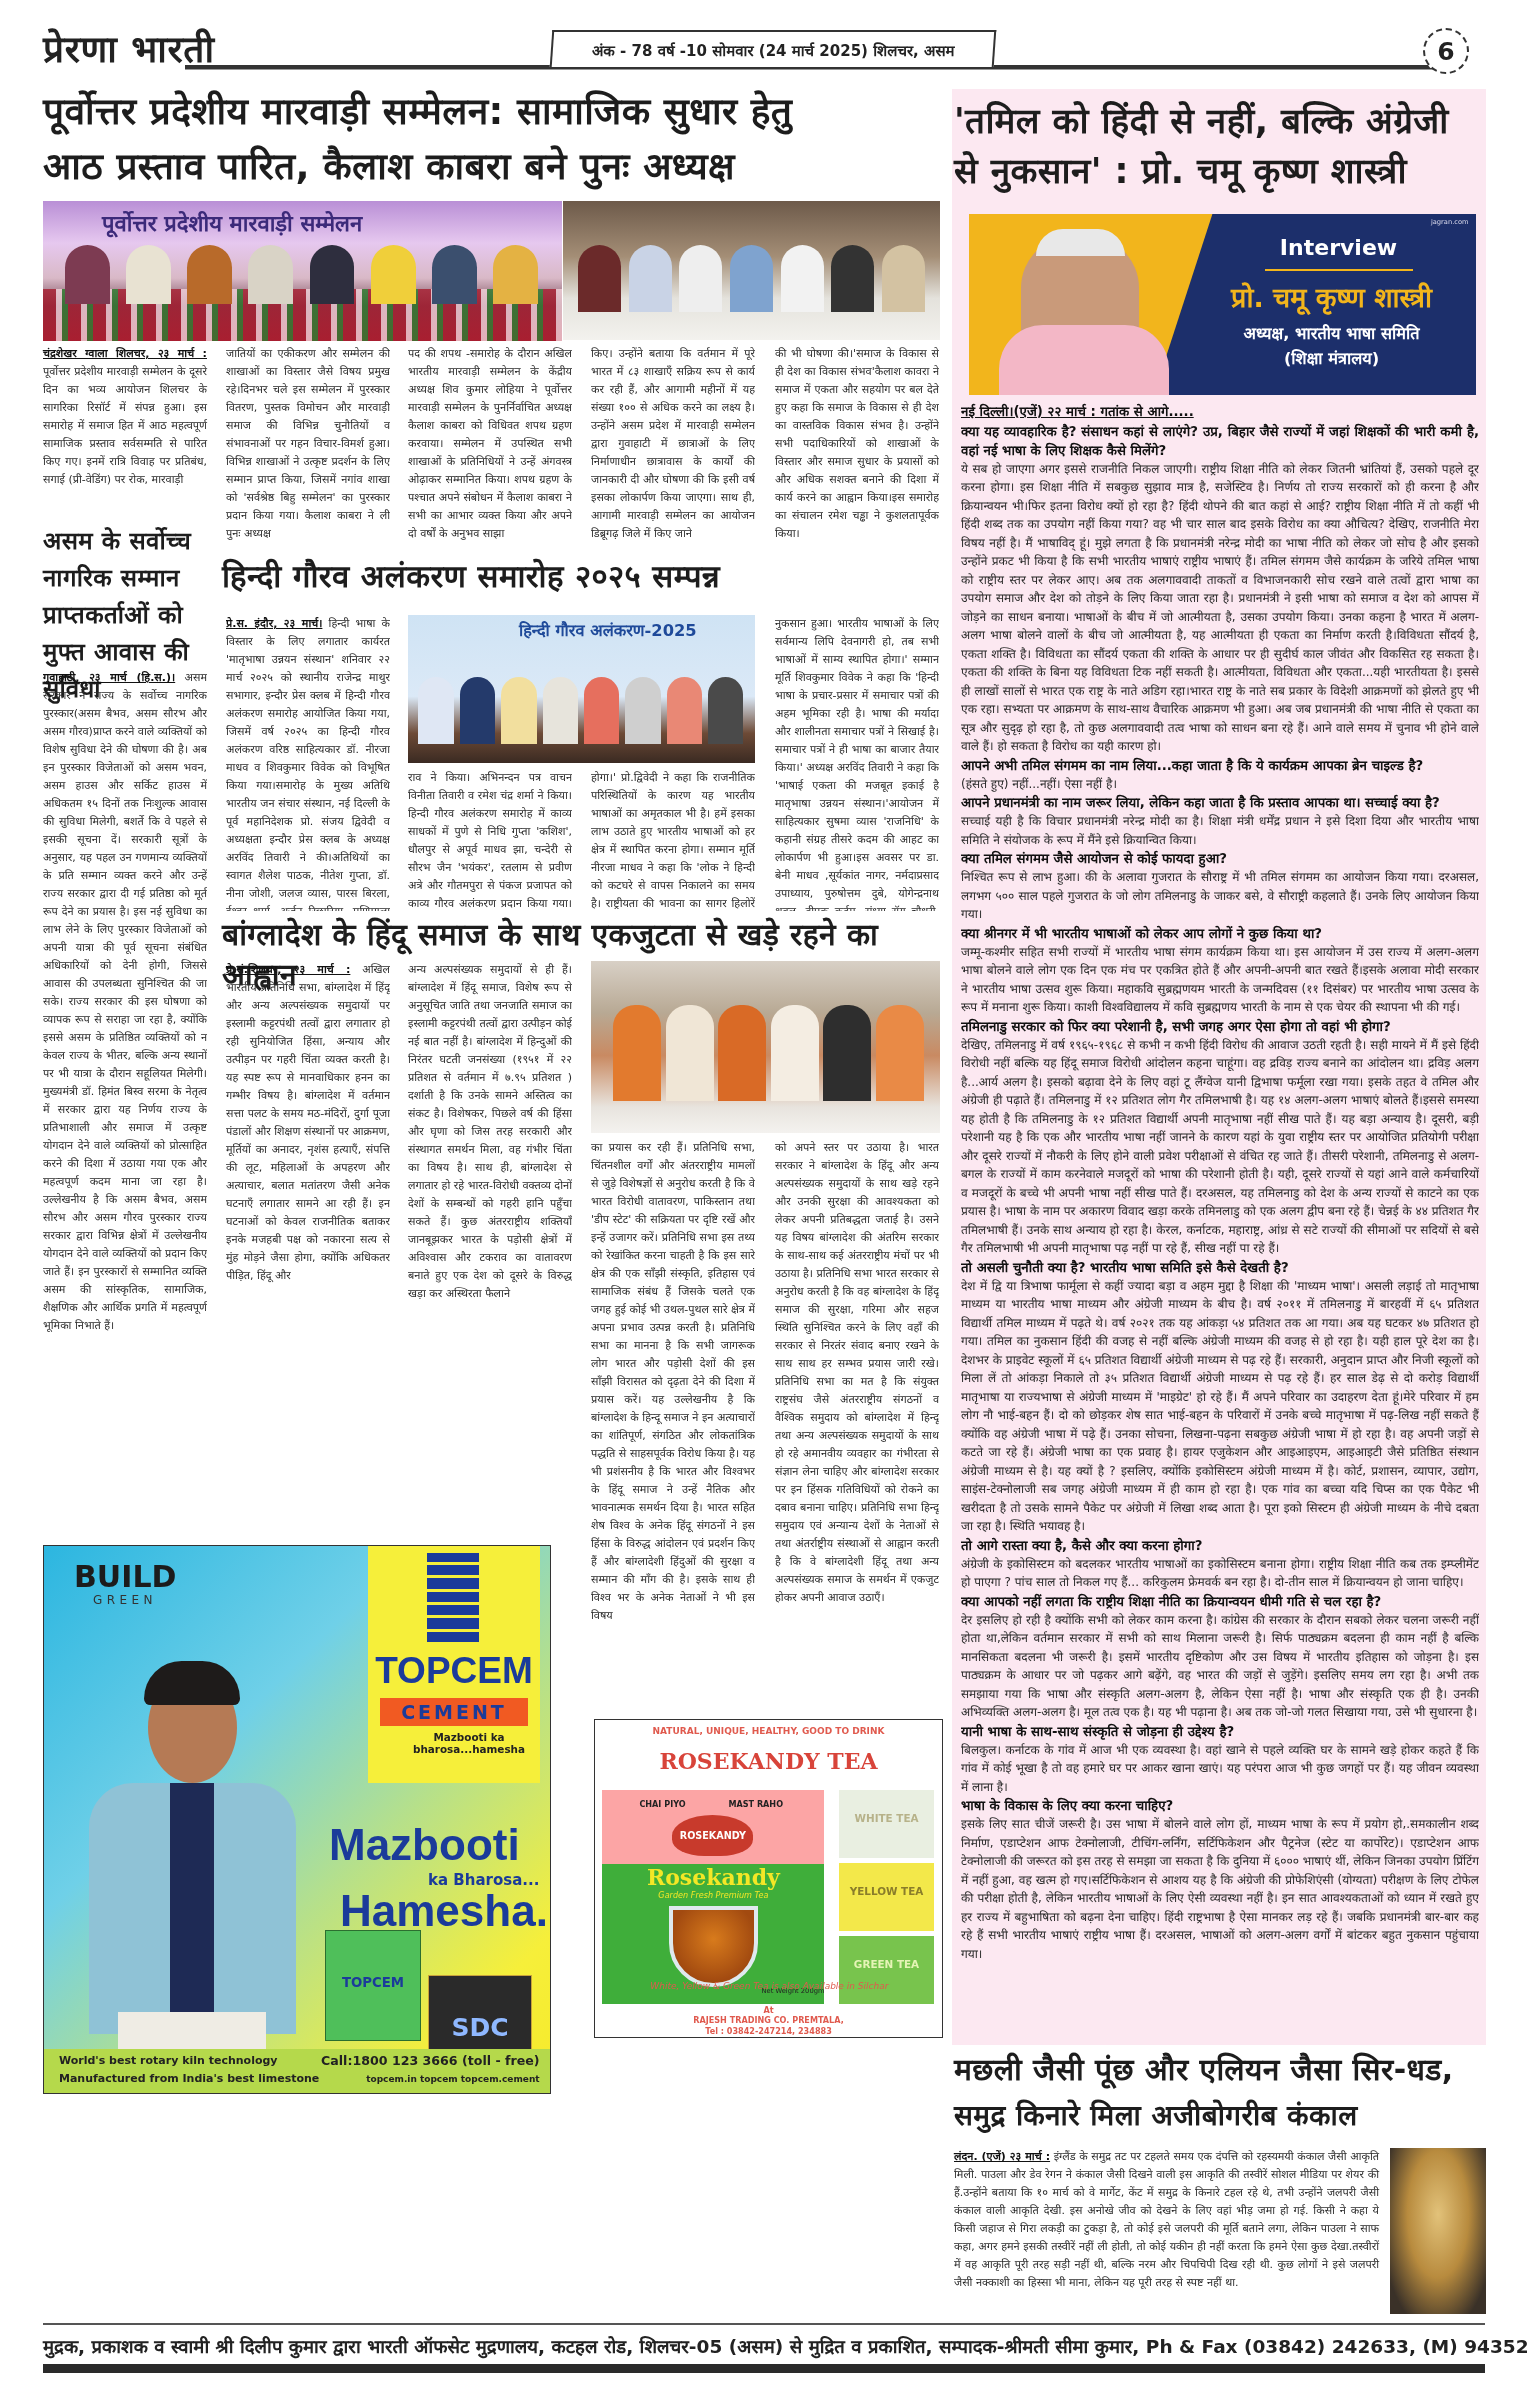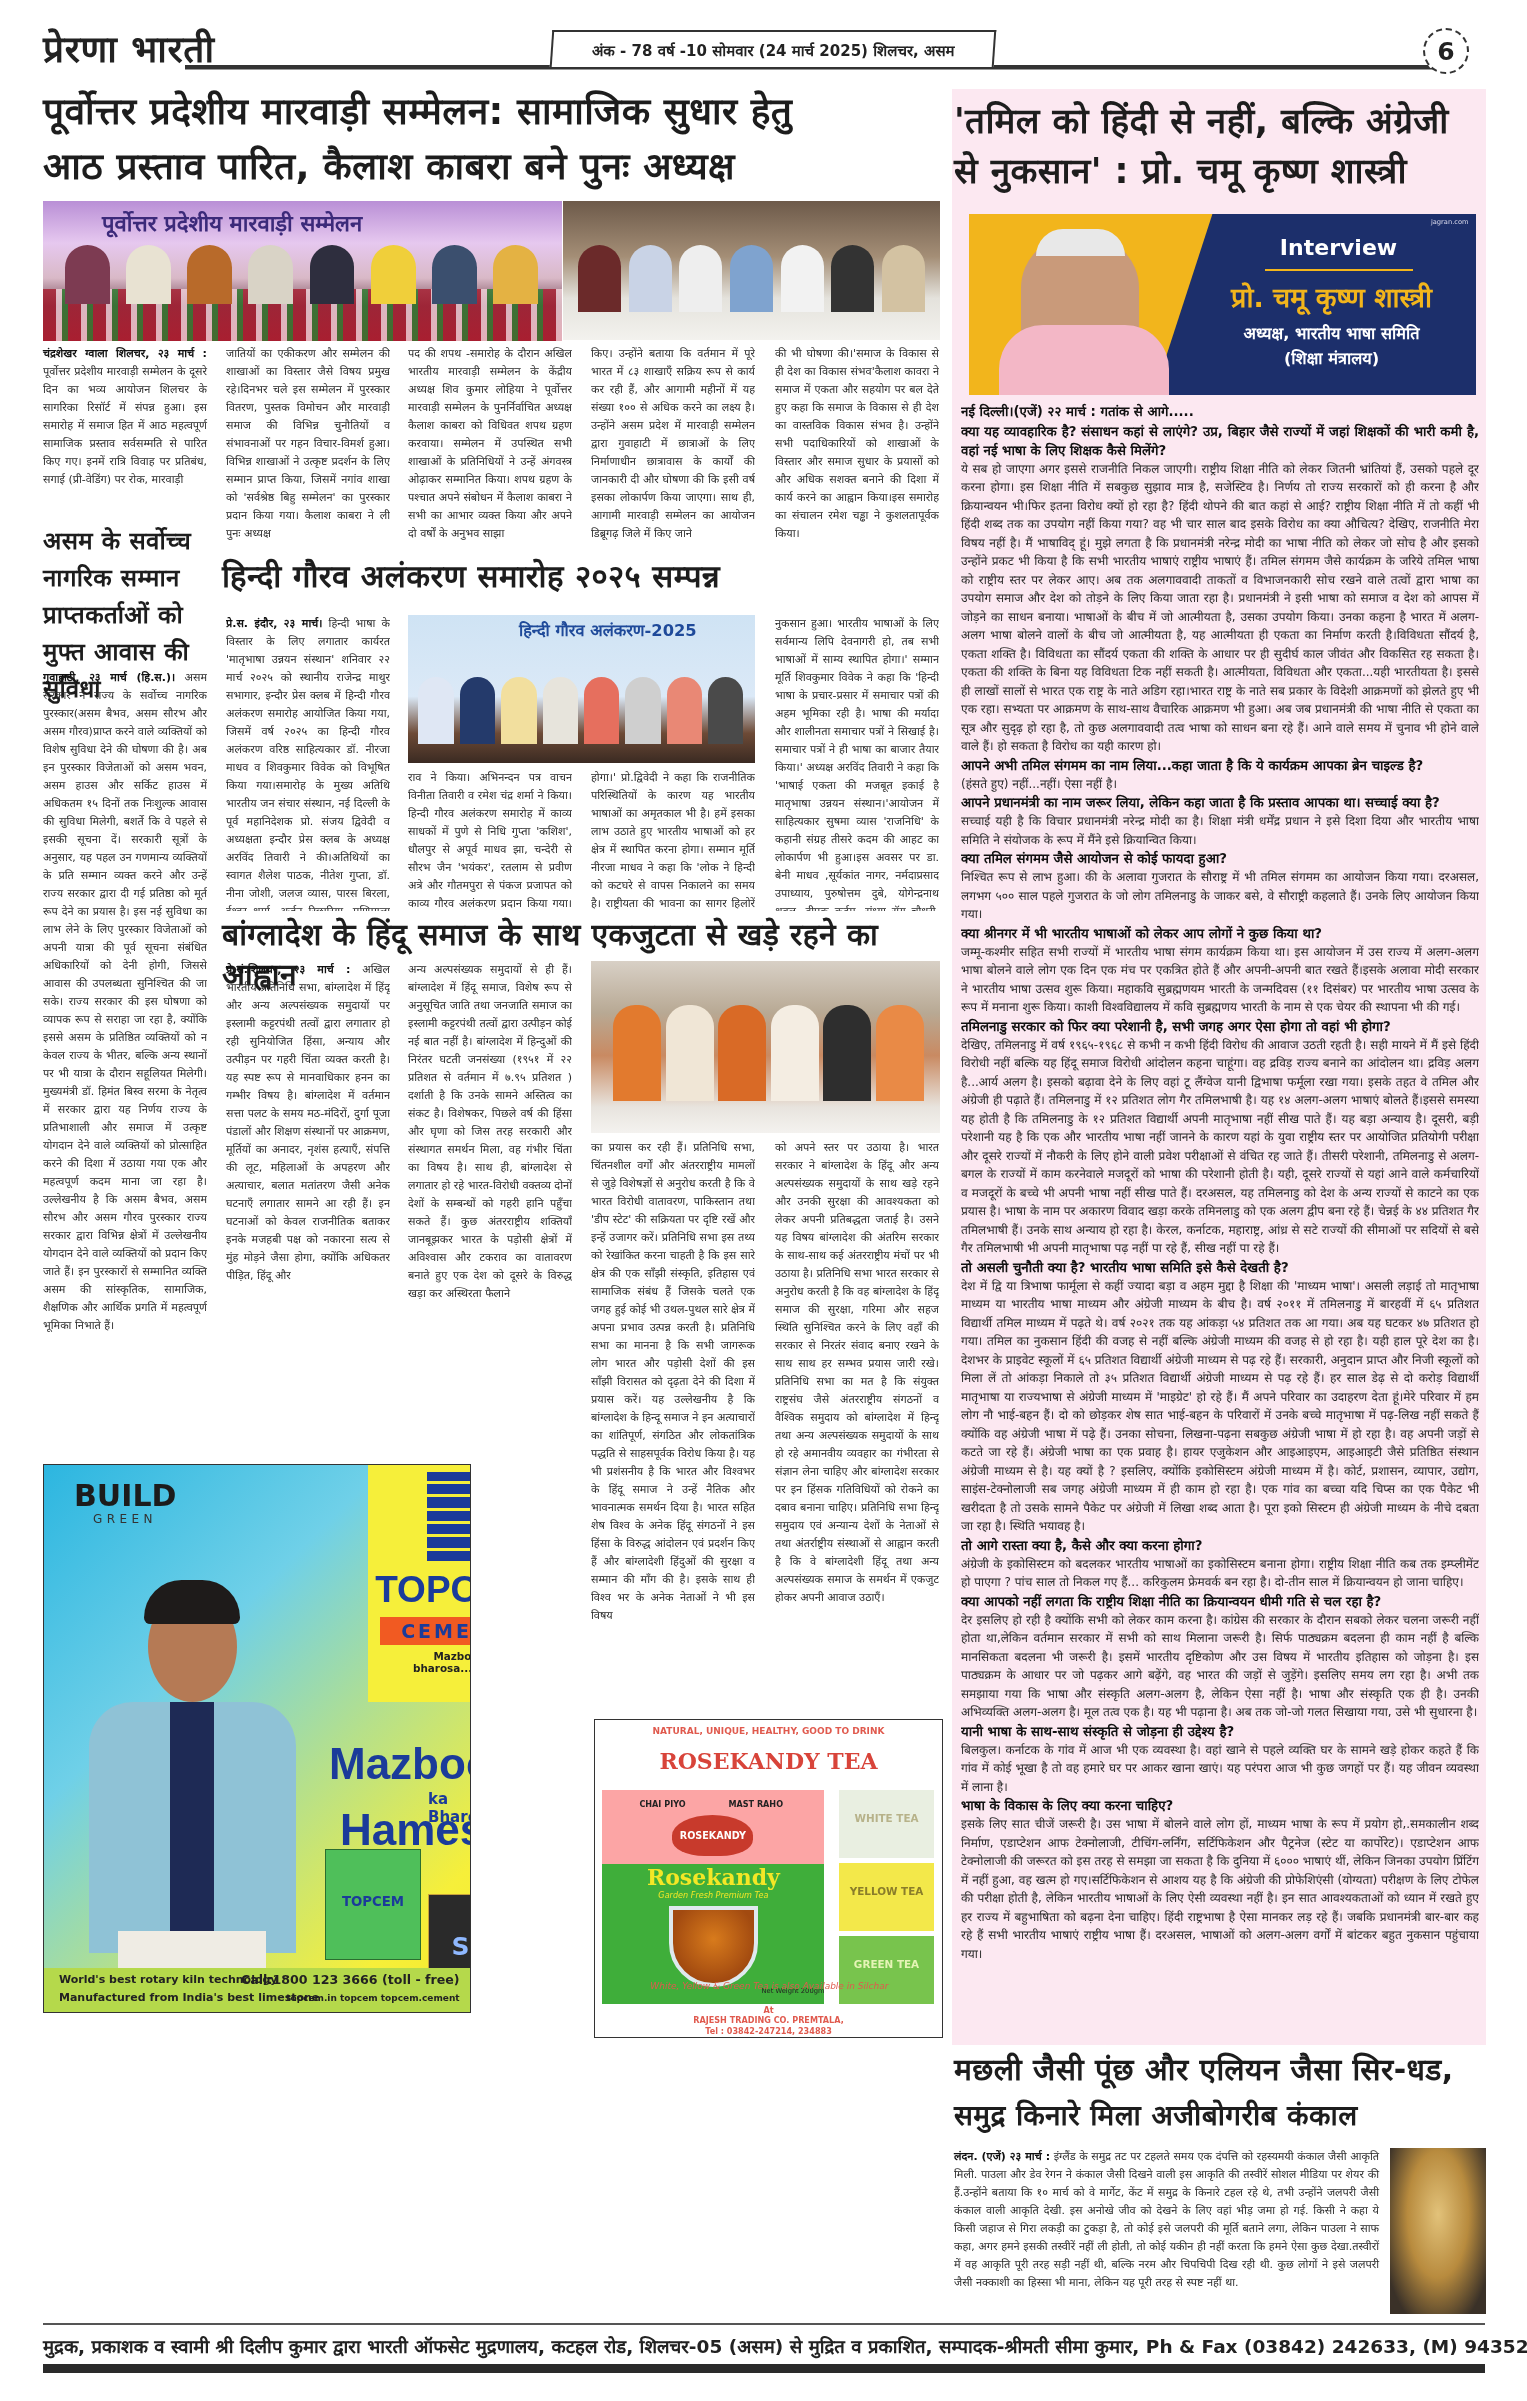--- a/index.html
+++ b/index.html
@@ -1,36 +1,36 @@
 <!DOCTYPE html>
 <html style="font-size:12px"><head>
 <meta charset="utf-8">
 <style>
   * { box-sizing: border-box; margin: 0; padding: 0; }
   html, body { width: 1528px; height: 2401px; background: #ffffff; overflow: hidden; }
   body { position: relative; font-family: "DejaVu Sans", "Liberation Sans", sans-serif; color: #222; }
   .abs { position: absolute; }
   .txt { font-family: "DejaVu Sans", sans-serif; font-size: 11px; line-height: 18px; color: #2a2a2a; text-align: justify; }
-  .txt b { font-weight: 700; color: #111; }
+  .txt b { font-weight: 700; color: #111; text-decoration: underline; }
   .head { font-family: "DejaVu Sans", sans-serif; font-weight: 800; color: #1d1d1d; text-align: left; letter-spacing: 0.4px; }
 
   
   #logo { left: 43px; top: 22px; font-size: 37px; font-weight: 800; color: #222; letter-spacing: 0.7px; font-family: "DejaVu Serif", serif; }
   #mast-rule { left: 185px; top: 65px; width: 1257px; height: 5.2px; background: #333; border-bottom: 1.5px solid #999; }
   #datebox { left: 551px; top: 30px; width: 444px; height: 37px; border: 2.2px solid #333; border-bottom: none; background: #fff; transform: skewX(-4deg); display:flex; align-items:center; justify-content:center; }
   #datebox span { transform: skewX(4deg); font-size: 15px; font-weight: 700; color: #222; }
   #pagebadge { left: 1423px; top: 28px; width: 46px; height: 46px; border-radius: 50%; border: 2.2px dashed #333; background:#fff; display:flex; align-items:center; justify-content:center; font-size: 25px; font-weight:700; color:#222; }
 
   
   #pink { left: 952px; top: 89px; width: 534px; height: 1956px; background: #fce8f1; }
 
   .photo { overflow: hidden; }
 
   
-  #topcem { left: 43px; top: 1464px; width: 428px; height: 549px; border: 1.5px solid #333; overflow: hidden;
+  #topcem { left: 43px; top: 1545px; width: 508px; height: 549px; border: 1.5px solid #333; overflow: hidden;
     background: linear-gradient(135deg, #2cb6e0 0%, #6fd0e8 35%, #b6e08a 60%, #f6ef3a 85%, #f6ea2a 100%); }
   #rosekandy { left: 594px; top: 1719px; width: 349px; height: 319px; border: 1.5px solid #333; background:#fff; overflow:hidden; }
 
   
   #footer-rule-top { left: 43px; top: 2323px; width: 1442px; height: 2.2px; background: #555; }
   #footer { left: 43px; top: 2333px; width: 1442px; font-size: 18.5px; font-weight: 700; color:#222; white-space: nowrap; }
   #footer-rule-bot { left: 43px; top: 2364px; width: 1442px; height: 9px; background: #2a2a2a; }
 </style>
 </head>
 <body>

